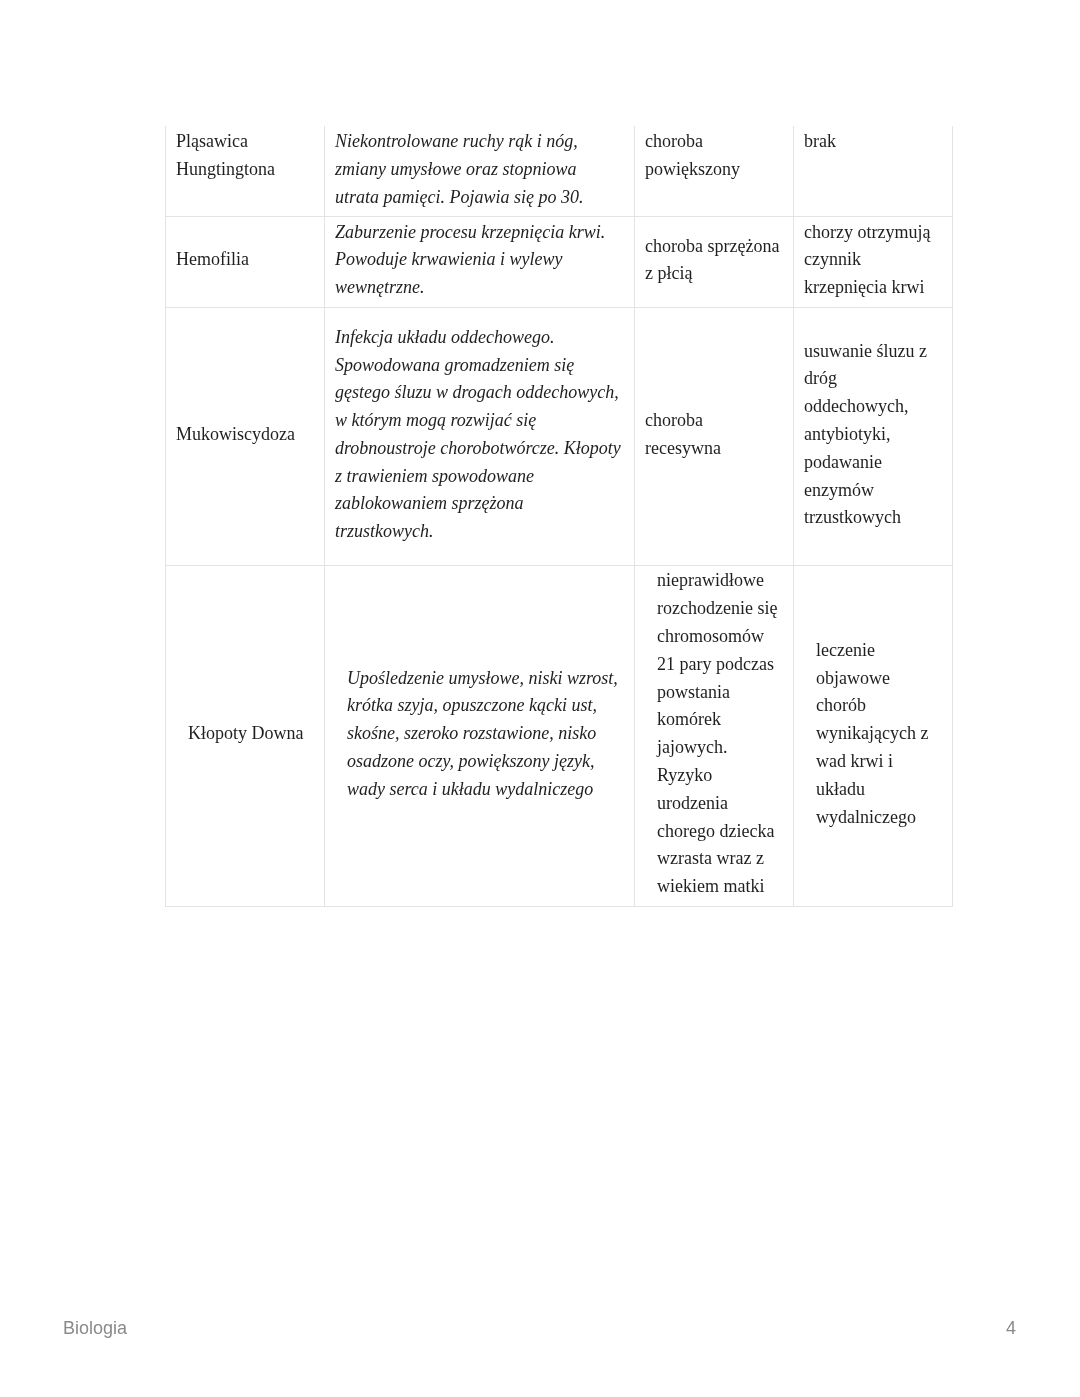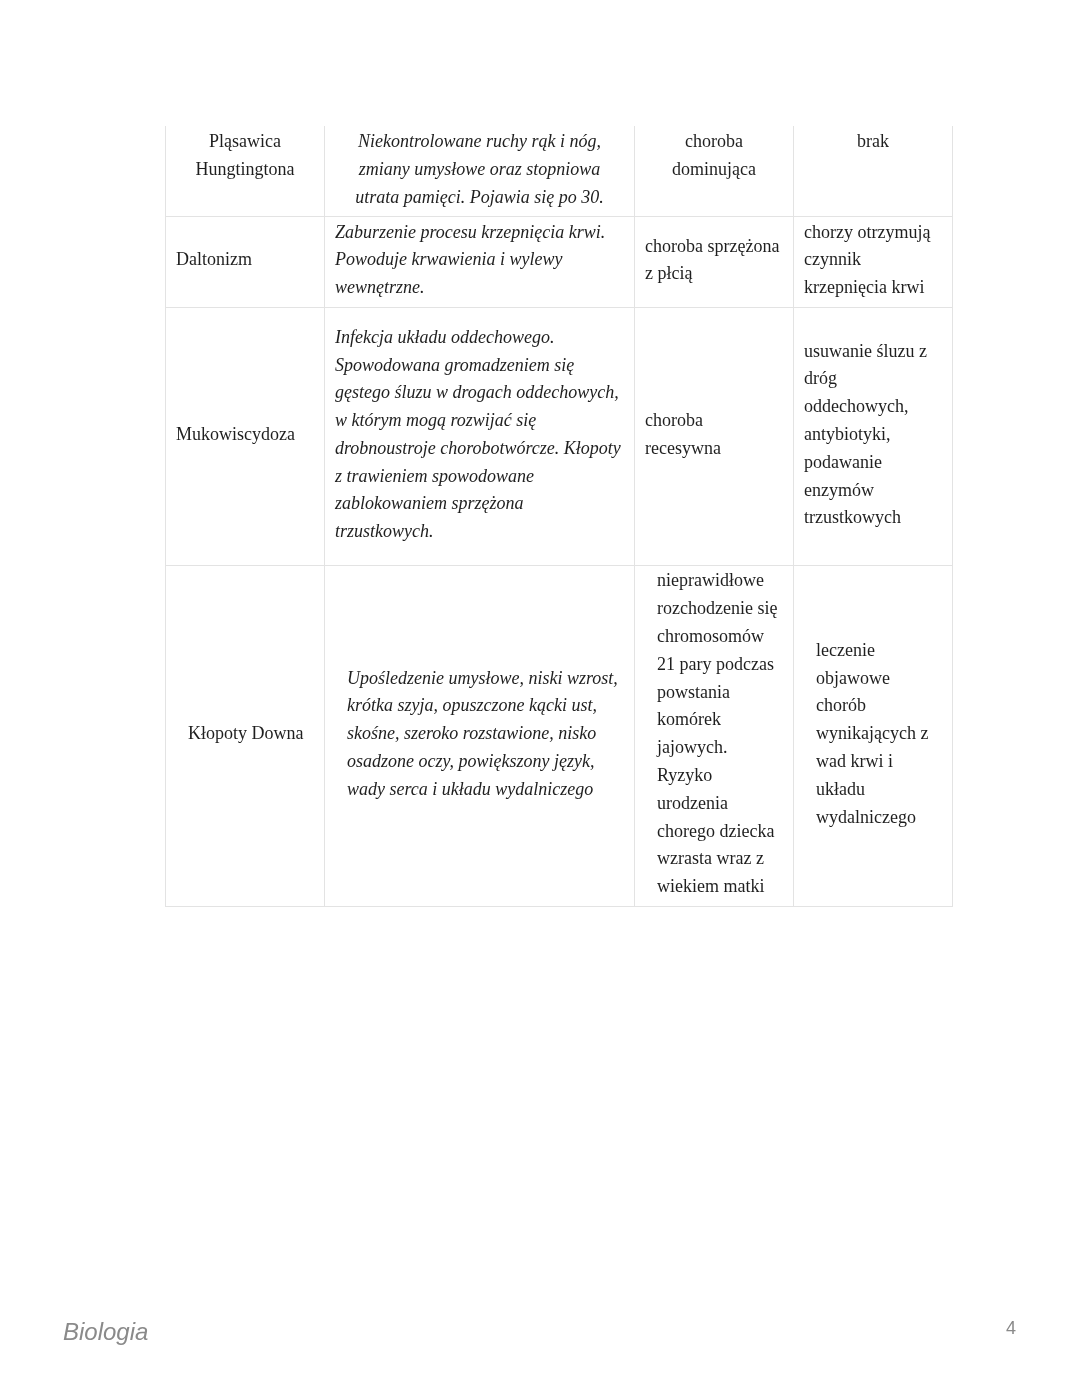--- a/index.html
+++ b/index.html
@@ -40,53 +40,52 @@
       padding-top: 2px;
     }
     td.col-name { width: 138px; }
     td.col-symptoms { width: 289px; font-style: italic; }
     td.col-type { width: 138px; }
     td.col-treatment { width: 138px; }
     tr.row-hemofilia td { height: 84px; }
     tr.row-mukowiscydoza td { height: 251px; }
     tr.row-daltonizm td { height: 56px; }
     tr.row-zespol td { height: 307px; padding-left: 22px; }
-    tr.row-plasawica td { height: 80px; text-align: center; }
+    tr.row-plasawica td { height: 80px; }
     .footer-left {
       position: absolute;
       left: 63px;
       top: 1318px;
       font-family: "Liberation Sans", "DejaVu Sans", sans-serif;
-      font-size: 24px;
+      font-size: 18px;
       color: #8a8a8a;
-      font-style: italic;
     }
     .footer-right {
       position: absolute;
       right: 64px;
       top: 1318px;
       font-family: "Liberation Sans", "DejaVu Sans", sans-serif;
       font-size: 18px;
       color: #8a8a8a;
     }
   </style>
 </head>
 <body>
 
 <div class="table-wrap">
   <table>
     <tbody>
       <tr class="row-plasawica">
         <td class="col-name">Pląsawica Hungtingtona</td>
         <td class="col-symptoms">Niekontrolowane ruchy rąk i nóg, zmiany umysłowe oraz stopniowa utrata pamięci. Pojawia się po 30.</td>
-        <td class="col-type">choroba dominująca</td>
+        <td class="col-type">choroba powiększony</td>
         <td class="col-treatment">brak</td>
       </tr>
       <tr class="row-hemofilia">
-        <td class="col-name">Daltonizm</td>
+        <td class="col-name">Hemofilia</td>
         <td class="col-symptoms">Zaburzenie procesu krzepnięcia krwi. Powoduje krwawienia i wylewy wewnętrzne.</td>
         <td class="col-type">choroba sprzężona z płcią</td>
         <td class="col-treatment">chorzy otrzymują czynnik krzepnięcia krwi</td>
       </tr>
       <tr class="row-mukowiscydoza">
         <td class="col-name">Mukowiscydoza</td>
         <td class="col-symptoms">Infekcja układu oddechowego. Spowodowana gromadzeniem się gęstego śluzu w drogach oddechowych, w którym mogą rozwijać się drobnoustroje chorobotwórcze. Kłopoty z trawieniem spowodowane zablokowaniem sprzężona trzustkowych.</td>
         <td class="col-type">choroba recesywna</td>
         <td class="col-treatment">usuwanie śluzu z dróg oddechowych, antybiotyki, podawanie enzymów trzustkowych</td>
       </tr>

